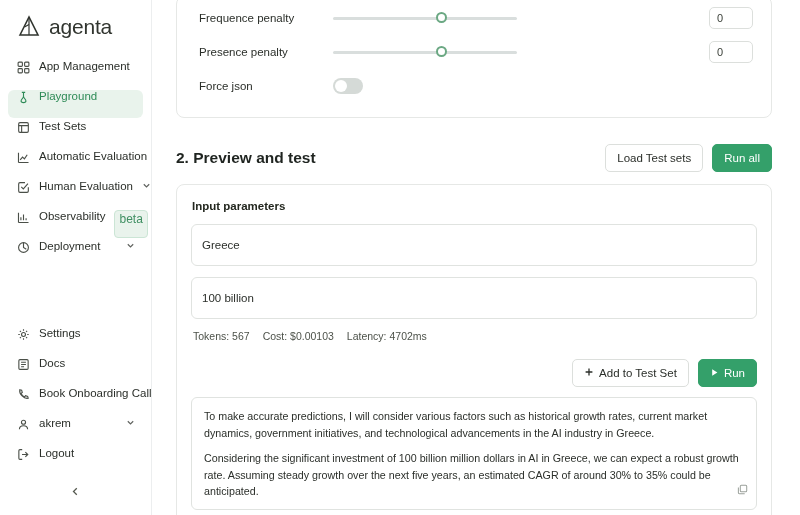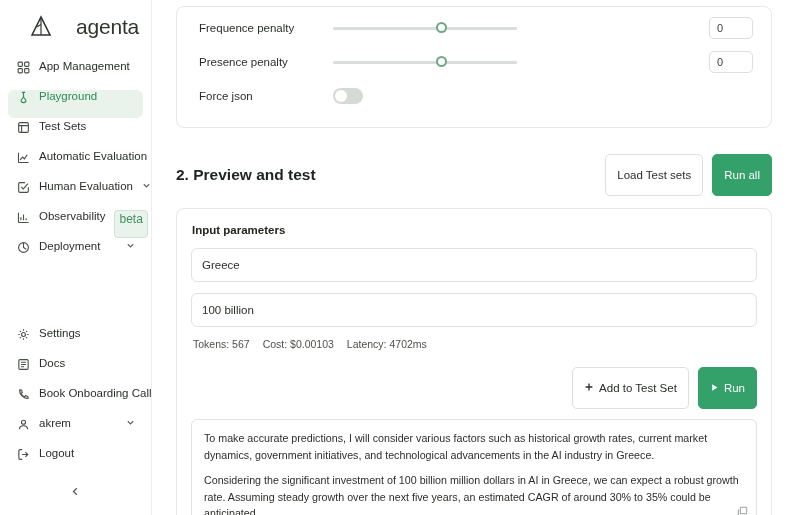--- a/index.html
+++ b/index.html
@@ -24,23 +24,22 @@
     height: 515px;
     background: #ffffff;
     border-right: 1px solid #eceeef;
     display: flex;
     flex-direction: column;
     position: relative;
   }
   .brand {
     display: flex;
     align-items: center;
-    gap: 22px;
+    gap: 7px;
     padding: 14px 0 14px 16px;
-    justify-content: center;
   }
   .brand-logo svg { display: block; }
   .brand-name {
     font-size: 21px;
     font-weight: 400;
     color: #31352f;
     letter-spacing: -0.2px;
   }
   .nav {
     margin-top: 6px;
@@ -101,21 +100,21 @@
     color: #55594f;
     cursor: pointer;
   }
 
   
   .main {
     flex: 1;
     height: 515px;
     overflow: hidden;
     background: #ffffff;
-    padding: 12px 28px 0 24px;
+    padding: 2px 28px 0 24px;
     position: relative;
   }
 
   .card {
     border: 1px solid #e6e8e6;
     border-radius: 8px;
     background: #fff;
   }
 
   
@@ -193,21 +192,21 @@
     margin-top: 26px;
     margin-bottom: 12px;
   }
   .section-title {
     font-size: 15.5px;
     font-weight: bold;
     color: #1f2420;
     flex: 1;
   }
   .btn {
-    height: 42px;
+    height: 28px;
     border-radius: 5px;
     font-size: 11.5px;
     display: inline-flex;
     align-items: center;
     justify-content: center;
     gap: 5px;
     padding: 0 11px;
     cursor: pointer;
     border: 1px solid #dcdfdc;
     background: #fff;
@@ -223,21 +222,21 @@
 
   
   .preview-card { padding: 14px 14px 16px 14px; }
   .preview-title {
     font-size: 11.5px;
     font-weight: bold;
     color: #23271f;
     margin: 1px 0 12px 1px;
   }
   .text-input {
-    height: 34px;
+    height: 42px;
     border: 1px solid #e0e3e0;
     border-radius: 6px;
     font-size: 11.5px;
     color: #2b2f2a;
     display: flex;
     align-items: center;
     padding: 0 10px;
     margin-bottom: 11px;
   }
   .meta-line {

